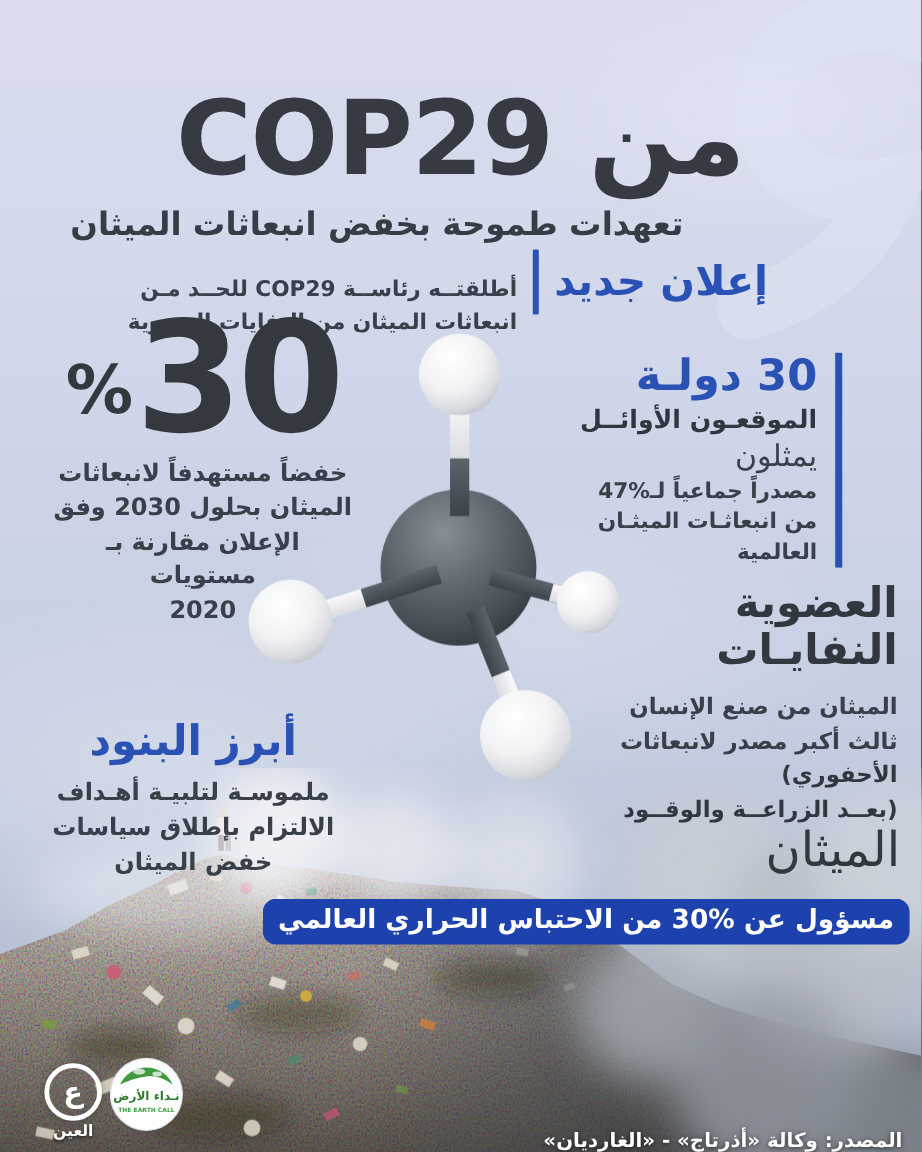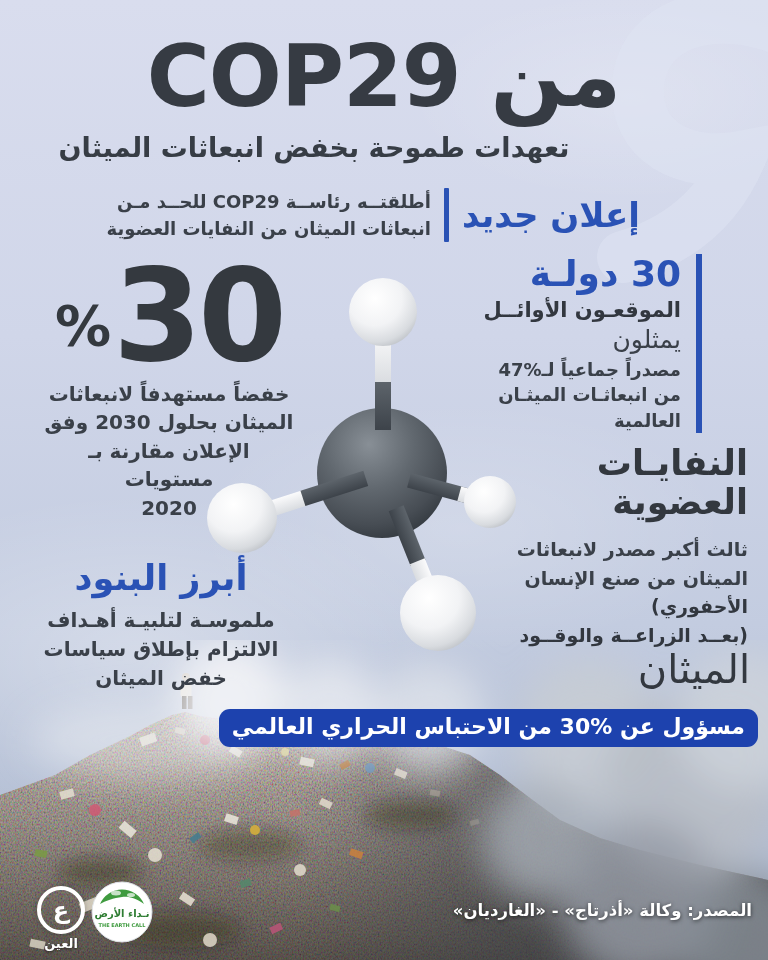--- a/index.html
+++ b/index.html
@@ -5,21 +5,21 @@
   html,body{margin:0;padding:0;background:#1c1e22;}
   .page{position:relative;width:768px;height:960px;overflow:hidden;
     font-family:"DejaVu Sans","Liberation Sans",sans-serif;
     background:
       radial-gradient(ellipse 320px 150px at 82% 10%, rgba(255,255,255,.20), transparent 70%),
       radial-gradient(ellipse 420px 220px at 18% 68%, rgba(255,255,255,.30), transparent 72%),
       radial-gradient(ellipse 380px 180px at 60% 55%, rgba(255,255,255,.18), transparent 70%),
       linear-gradient(180deg,#d9ddee 0%,#d0d6e9 35%,#c3cce0 65%,#b5c0d5 85%,#aab6cc 100%);
   }
   .abs{position:absolute;}
-  .rtl{direction:rtl;unicode-bidi:plaintext;}
+  .rtl{direction:rtl;unicode-bidi:plaintext;margin-top:40px;}
   
   .title{top:30px;left:0;width:768px;text-align:center;color:#363b43;
     font-size:86px;font-weight:800;line-height:1.08;letter-spacing:-1px;}
   .subtitle{top:132px;left:0;width:628px;text-align:center;color:#373d45;
     font-size:27px;font-weight:700;}
   
   .announce{top:188px;right:128px;display:flex;direction:rtl;align-items:center;gap:13px;}
   .announce-head{color:#2a52b5;font-size:34px;font-weight:800;white-space:nowrap;}
   .announce-bar{width:5px;height:54px;background:#2a52b5;border-radius:1px;}
   .announce-desc{font-size:18px;font-weight:600;color:#3a4049;text-align:right;line-height:1.5;white-space:nowrap;}
@@ -246,26 +246,26 @@
     <div class="countries-head">30 دولـة</div>
     <div class="countries-sub">الموقعـون الأوائــل</div>
     <div class="countries-verb">يمثلون</div>
     <div class="countries-line first">مصدراً جماعياً لـ%47</div>
     <div class="countries-line">من انبعاثـات الميثـان</div>
     <div class="countries-line">العالمية</div>
   </div>
 
   <div class="abs organic rtl">
     <div class="organic-head">
+      <div>العضوية</div>
       <div>النفايـات</div>
-      <div>العضوية</div>
     </div>
     <div class="organic-body">
+      <div>الميثان من صنع الإنسان</div>
       <div>ثالث أكبر مصدر لانبعاثات</div>
-      <div>الميثان من صنع الإنسان</div>
       <div class="b">الأحفوري)</div>
       <div class="b">(بعــد الزراعــة والوقــود</div>
     </div>
   </div>
 
   <div class="abs keyitems rtl">
     <div class="keyitems-head">أبرز البنود</div>
     <div class="keyitems-body">
       <div>ملموسـة لتلبيـة أهـداف</div>
       <div>الالتزام بإطلاق سياسات</div>

